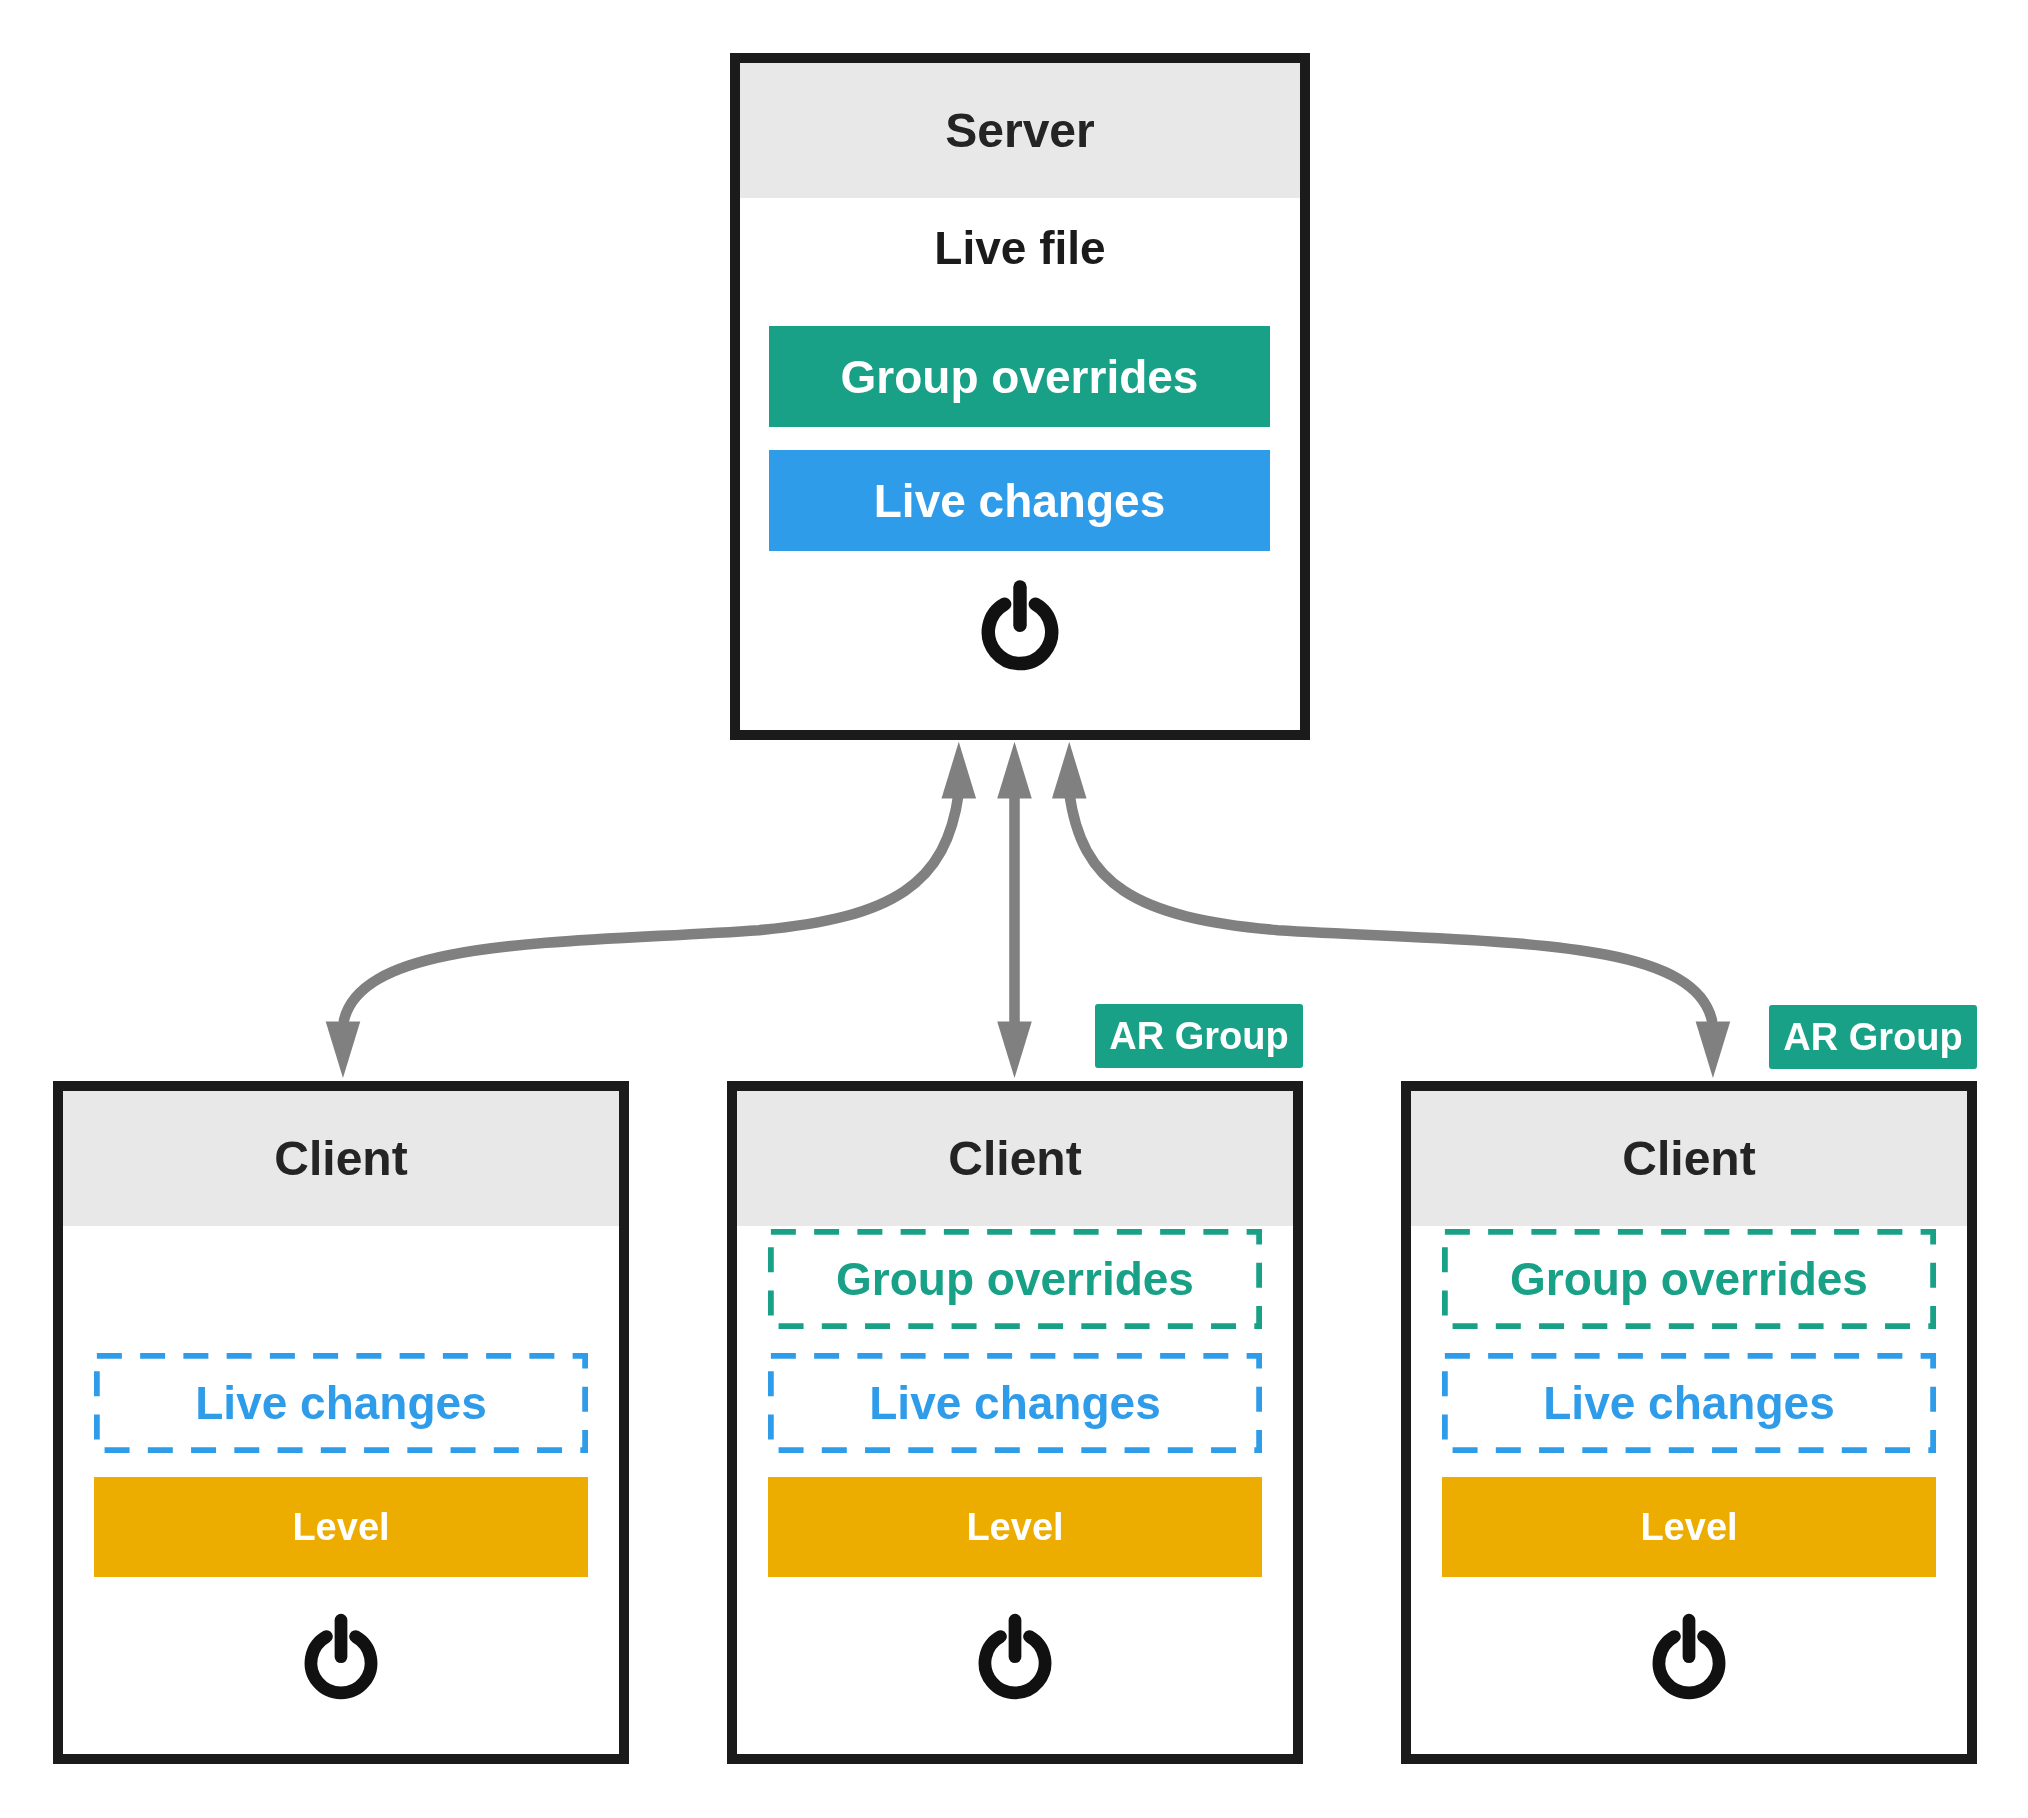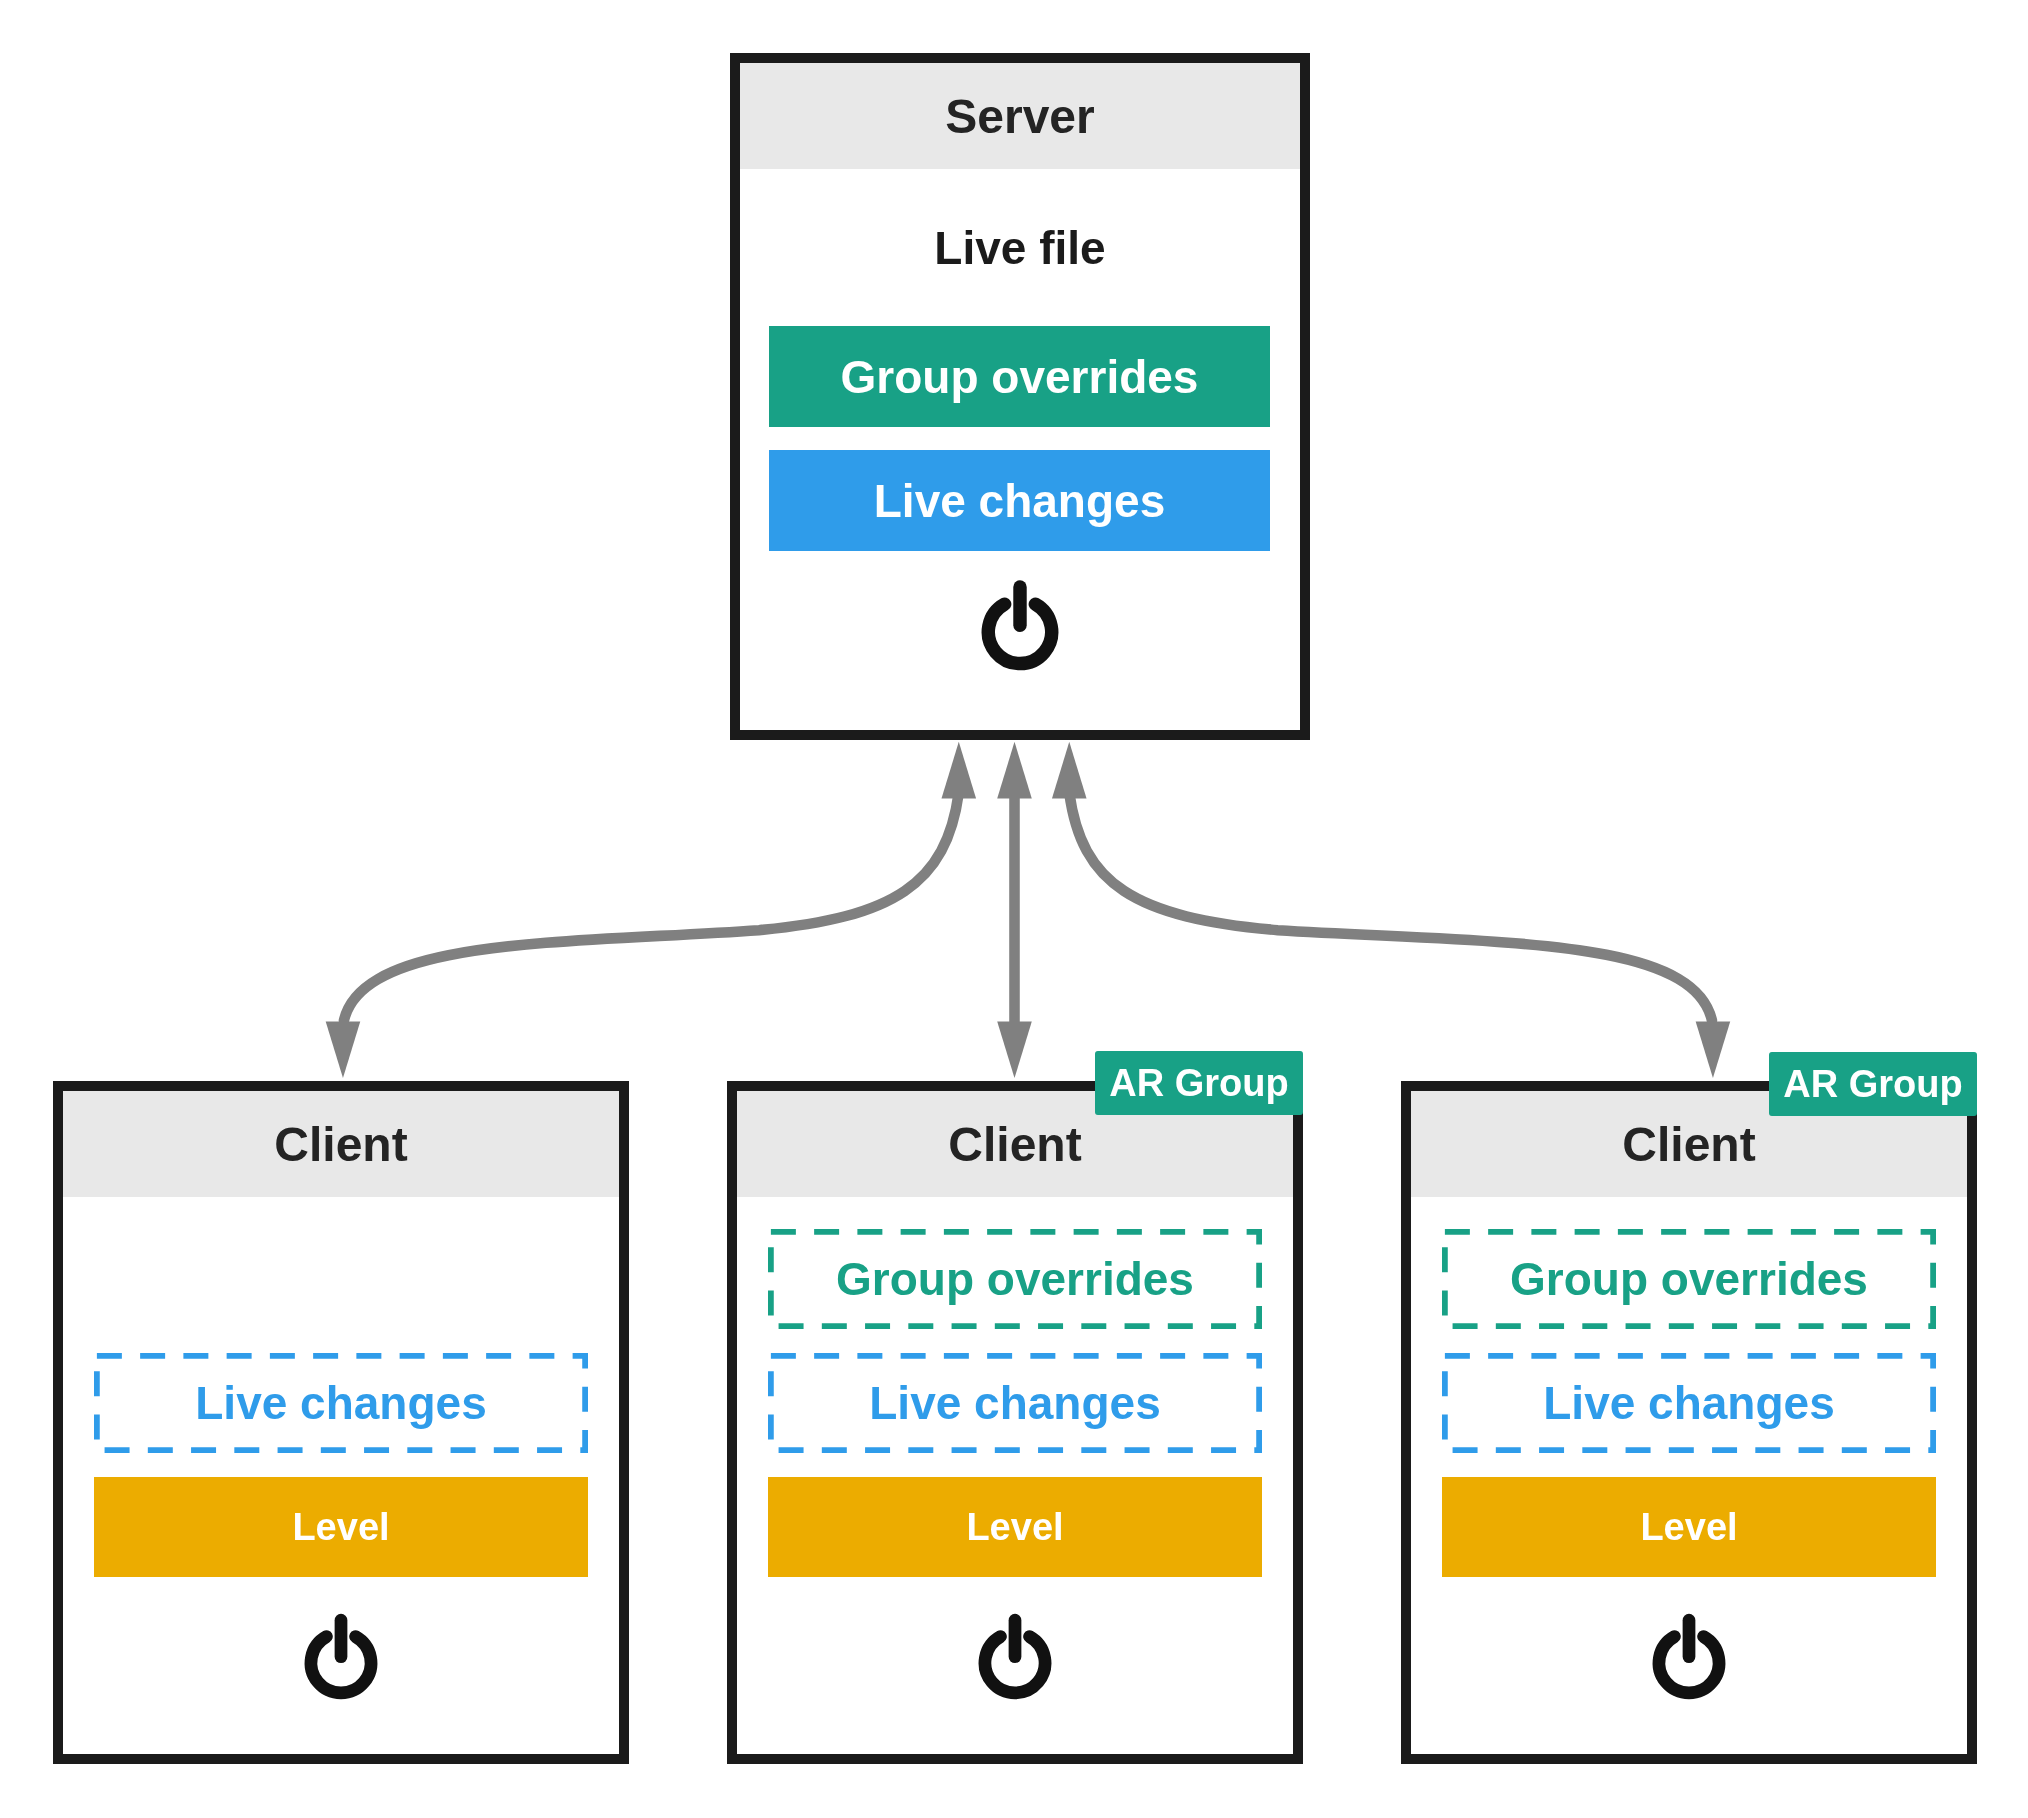--- a/index.html
+++ b/index.html
@@ -26,21 +26,21 @@
     position: absolute;
     background: #ffffff;
     border: 10.6px solid #1b1b1b;
     z-index: 1;
     box-sizing: border-box;
   }
   .node-inner { position: absolute; inset: 0; }
   .node-header {
     position: absolute;
     top: 0; left: 0; right: 0;
-    height: 106px;
+    height: 135px;
     background: #e8e8e8;
     display: flex;
     align-items: center;
     justify-content: center;
     font-size: 48px;
     font-weight: 700;
     color: #242424;
   }
   .server { left: 730px; top: 53px; width: 580px; height: 687px; }
   .client { width: 576px; height: 683px; top: 1081px; }
@@ -123,21 +123,20 @@
     height: 64px;
     background: #18a186;
     color: #ffffff;
     font-size: 38px;
     font-weight: 700;
     display: flex;
     align-items: center;
     justify-content: center;
     border-radius: 2.9px;
     z-index: 2;
-    margin-top: 47px;
   }
   .badge-client-2 { left: 1095px; top: 1004px; }
   .badge-client-3 { left: 1769px; top: 1005px; }
 </style>
 </head>
 <body>
 
 <div class="canvas">
 
   <svg class="arrows" viewBox="0 0 2112 1893" xmlns="http://www.w3.org/2000/svg">

